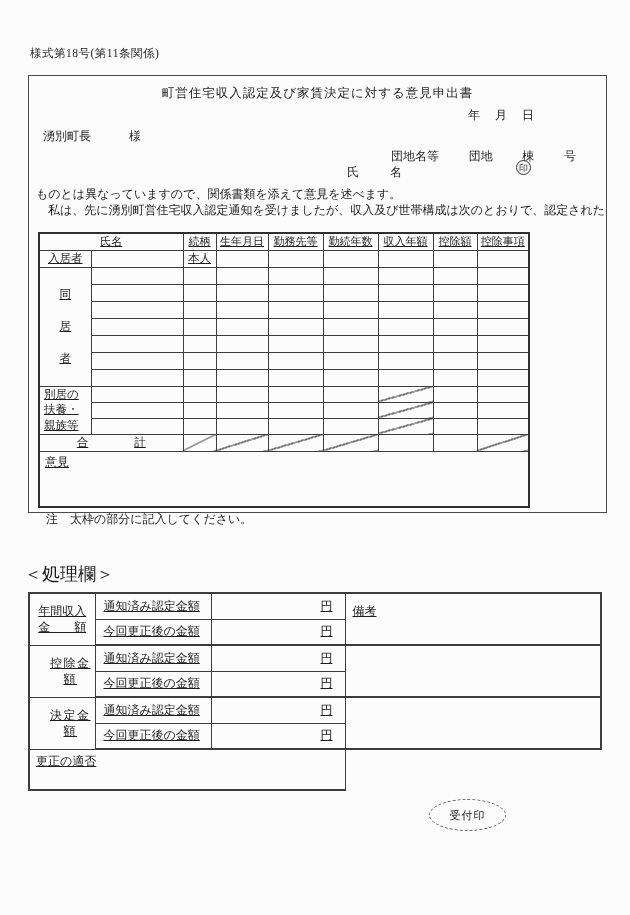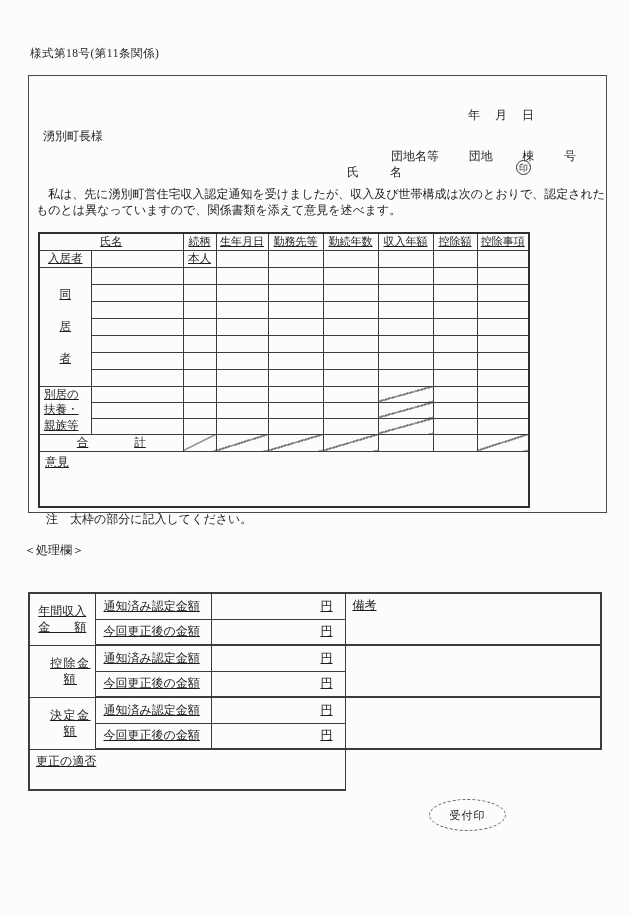--- a/index.html
+++ b/index.html
@@ -7,21 +7,21 @@
   .page{
     position:relative;width:630px;height:915px;margin:0 auto;background:#fcfcfc;
     font-family:"Liberation Serif","DejaVu Serif",serif;color:#1e1e1e;font-size:12px;
     overflow:hidden;
   }
   .abs{position:absolute;}
   .form-no{left:30px;top:46px;font-size:11.5px;letter-spacing:0.5px;}
   .form-box{left:28px;top:75px;width:579px;height:438px;border:1px solid #4a4a4a;}
   .title{left:28px;top:85px;width:579px;text-align:center;font-size:12.5px;letter-spacing:1px;}
   .date-line{left:468px;top:107px;width:66px;display:flex;justify-content:space-between;}
-  .addressee{left:43px;top:128px;display:flex;justify-content:flex-end;}
+  .addressee{left:43px;top:128px;display:flex;gap:38px;justify-content:flex-end;}
   .estate-line{left:347px;top:148px;width:185px;display:flex;justify-content:space-between;margin-left:44px;}
   .name-line{left:347px;top:164px;width:55px;display:flex;justify-content:space-between;}
   .seal{left:516px;top:160px;width:15px;height:15px;border:1px solid #333;border-radius:50%;
         font-size:9px;line-height:14px;text-align:center;}
   .body-text{left:36px;top:187px;width:570px;line-height:15.5px;font-size:12px;}
 
   table{border-collapse:collapse;table-layout:fixed;position:absolute;text-decoration:underline;}
   .htable{left:38px;top:232px;width:490px;border:2px solid #2f2f2f;}
   .htable th,.htable td{border:1px solid #3d3d3d;padding:0;text-align:center;
         font-weight:normal;font-size:11.5px;overflow:hidden;}
@@ -42,36 +42,37 @@
   .ptable td.bl{border-left-width:2px;margin-top:39px;}
   .ptable td.br{border-right-width:2px;}
   .ptable td.bb{border-bottom-width:2px;}
   .ptable tr.gend td{border-bottom-width:2px;}
   .ptable td.gb{border-bottom-width:2px;}
   .ptable td.open{border:none;background:transparent;}
   td.glab{text-align:center;line-height:16px;}
   td.glab .ls{letter-spacing:1.5px;padding-left:16px;}
   td.sublab{text-align:left;padding-left:8px;}
   td.amount{text-align:right;padding-right:12px;}
-  td.remarks{vertical-align:top;text-align:left;padding:3px 7px;}
+  td.remarks{vertical-align:top;text-align:left;padding:9px 7px;}
   td.kosei{vertical-align:top;text-align:left;padding:3px 6px;}
 
   .note{left:46px;top:511px;font-size:12px;}
-  .proc-title{left:24px;top:542px;font-size:12px;}
+  .proc-title{left:24px;top:562px;font-size:18px;}
   .stamp{left:429px;top:799px;width:77px;height:32px;border:1.5px dashed #666;border-radius:50%;
          display:flex;align-items:center;justify-content:center;font-size:11px;letter-spacing:1px;}
 </style>
 </head>
 <body>
 
 <div class="page">
 
   <div class="abs form-no">様式第18号(第11条関係)</div>
   <div class="abs form-box"></div>
 
+  <div class="abs title">町営住宅収入認定及び家賃決定に対する意見申出書</div>
 
   <div class="abs date-line">
     <span>年</span>
     <span>月</span>
     <span>日</span>
   </div>
 
   <div class="abs addressee">
     <span>湧別町長</span>
     <span>様</span>
@@ -84,22 +85,22 @@
     <span>号</span>
   </div>
 
   <div class="abs name-line">
     <span>氏</span>
     <span>名</span>
   </div>
   <div class="abs seal">印</div>
 
   <div class="abs body-text">
+    <div>ものとは異なっていますので、関係書類を添えて意見を述べます。</div>
     <div>　私は、先に湧別町営住宅収入認定通知を受けましたが、収入及び世帯構成は次のとおりで、認定された</div>
-    <div>ものとは異なっていますので、関係書類を添えて意見を述べます。</div>
   </div>
 
   <table class="htable">
     <colgroup>
       <col style="width:52px">
         <col style="width:92px">
         <col style="width:33px">
       <col style="width:52px">
         <col style="width:55px">
         <col style="width:55px">

